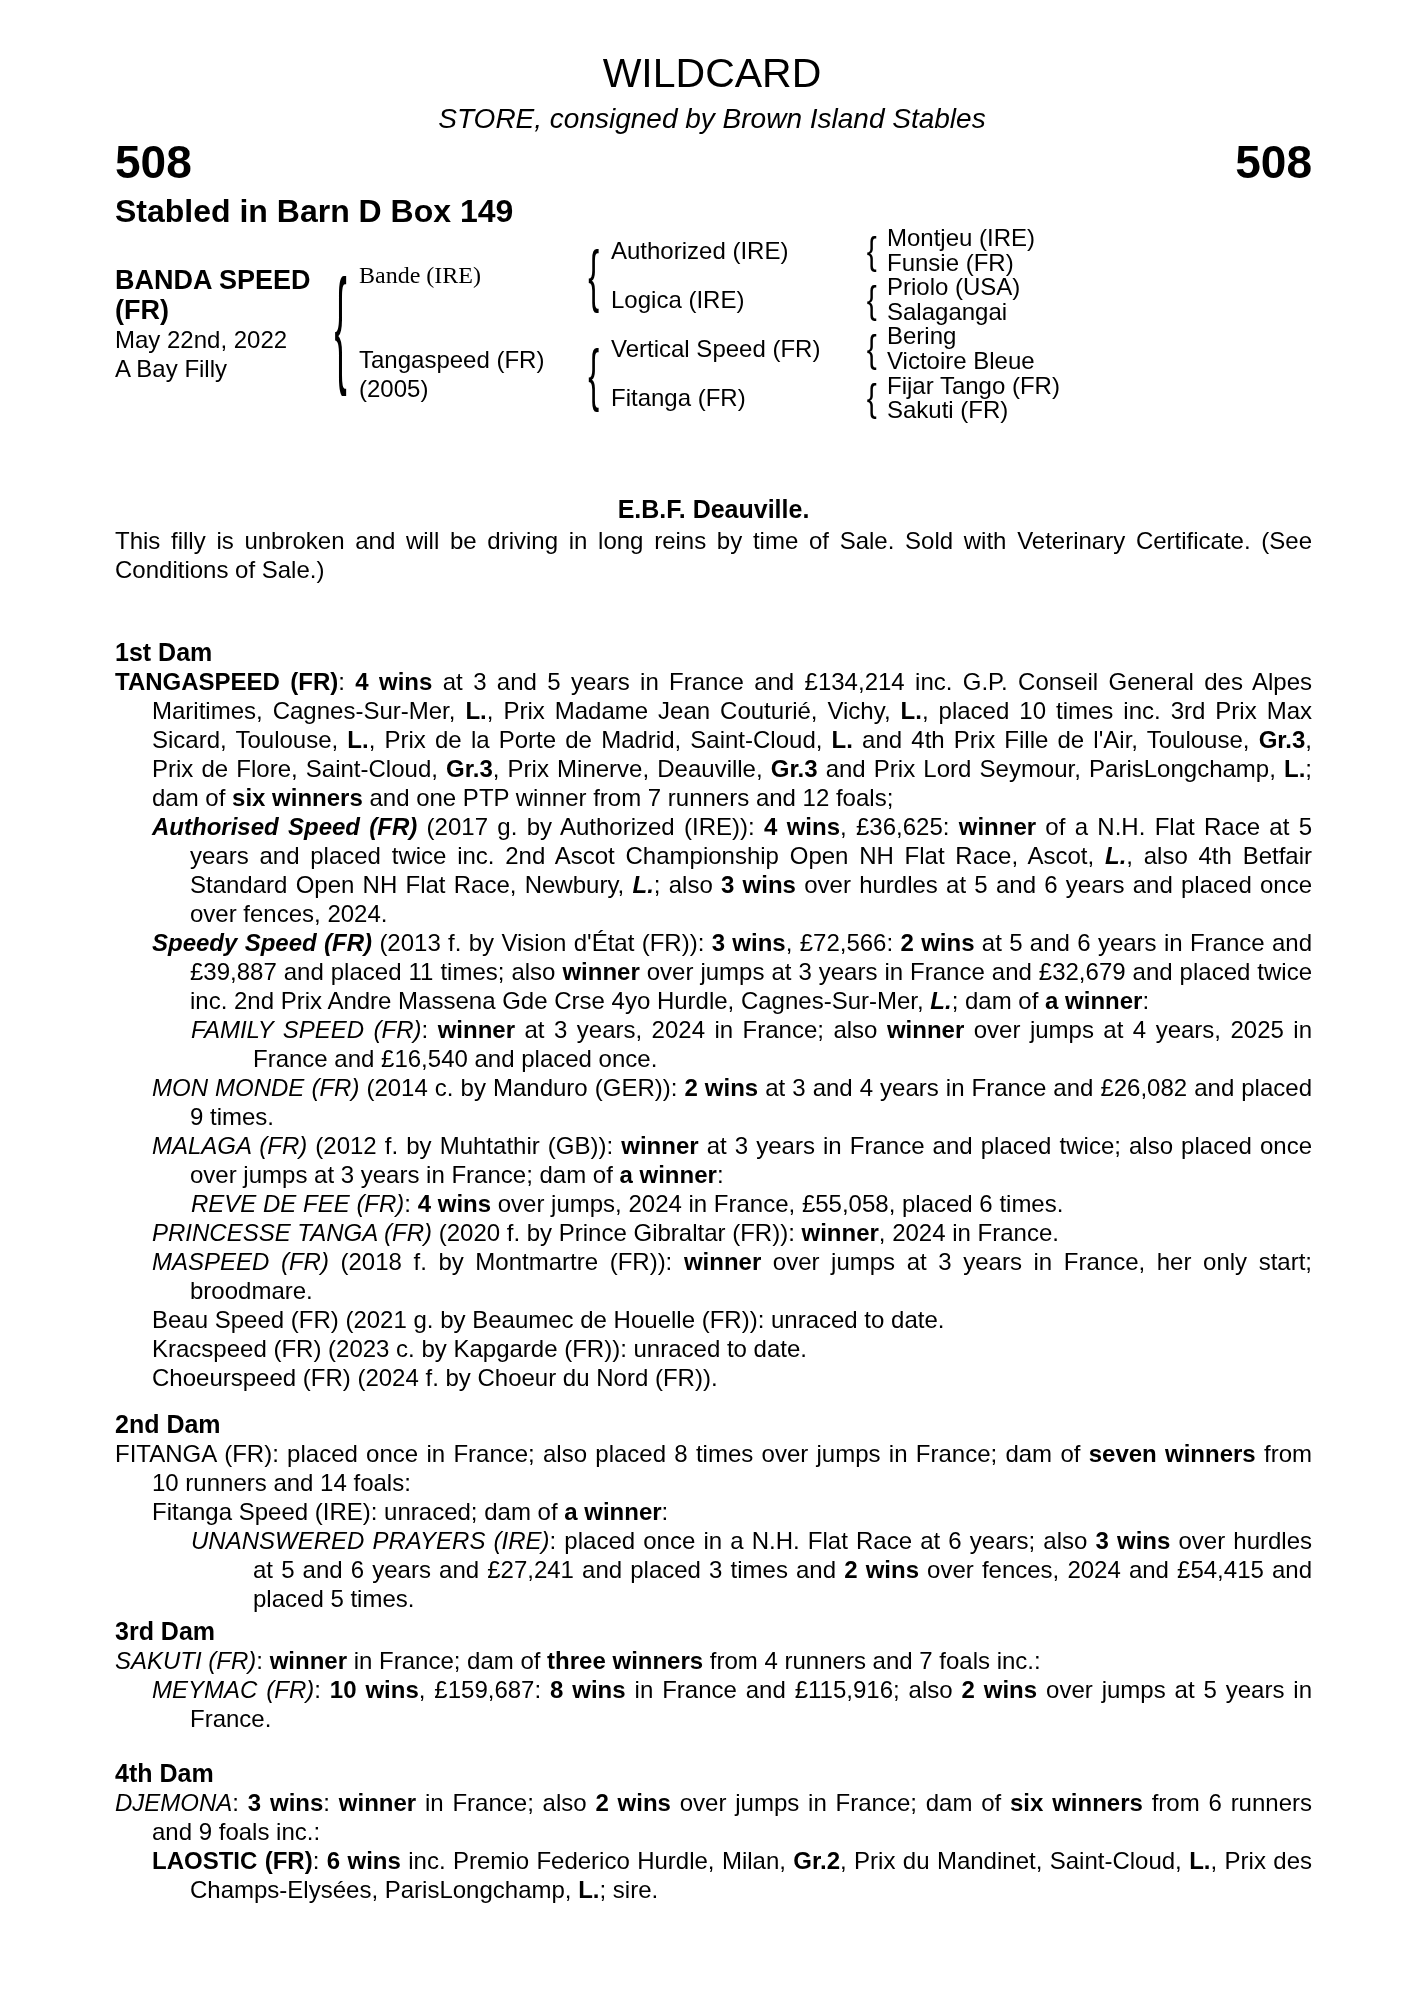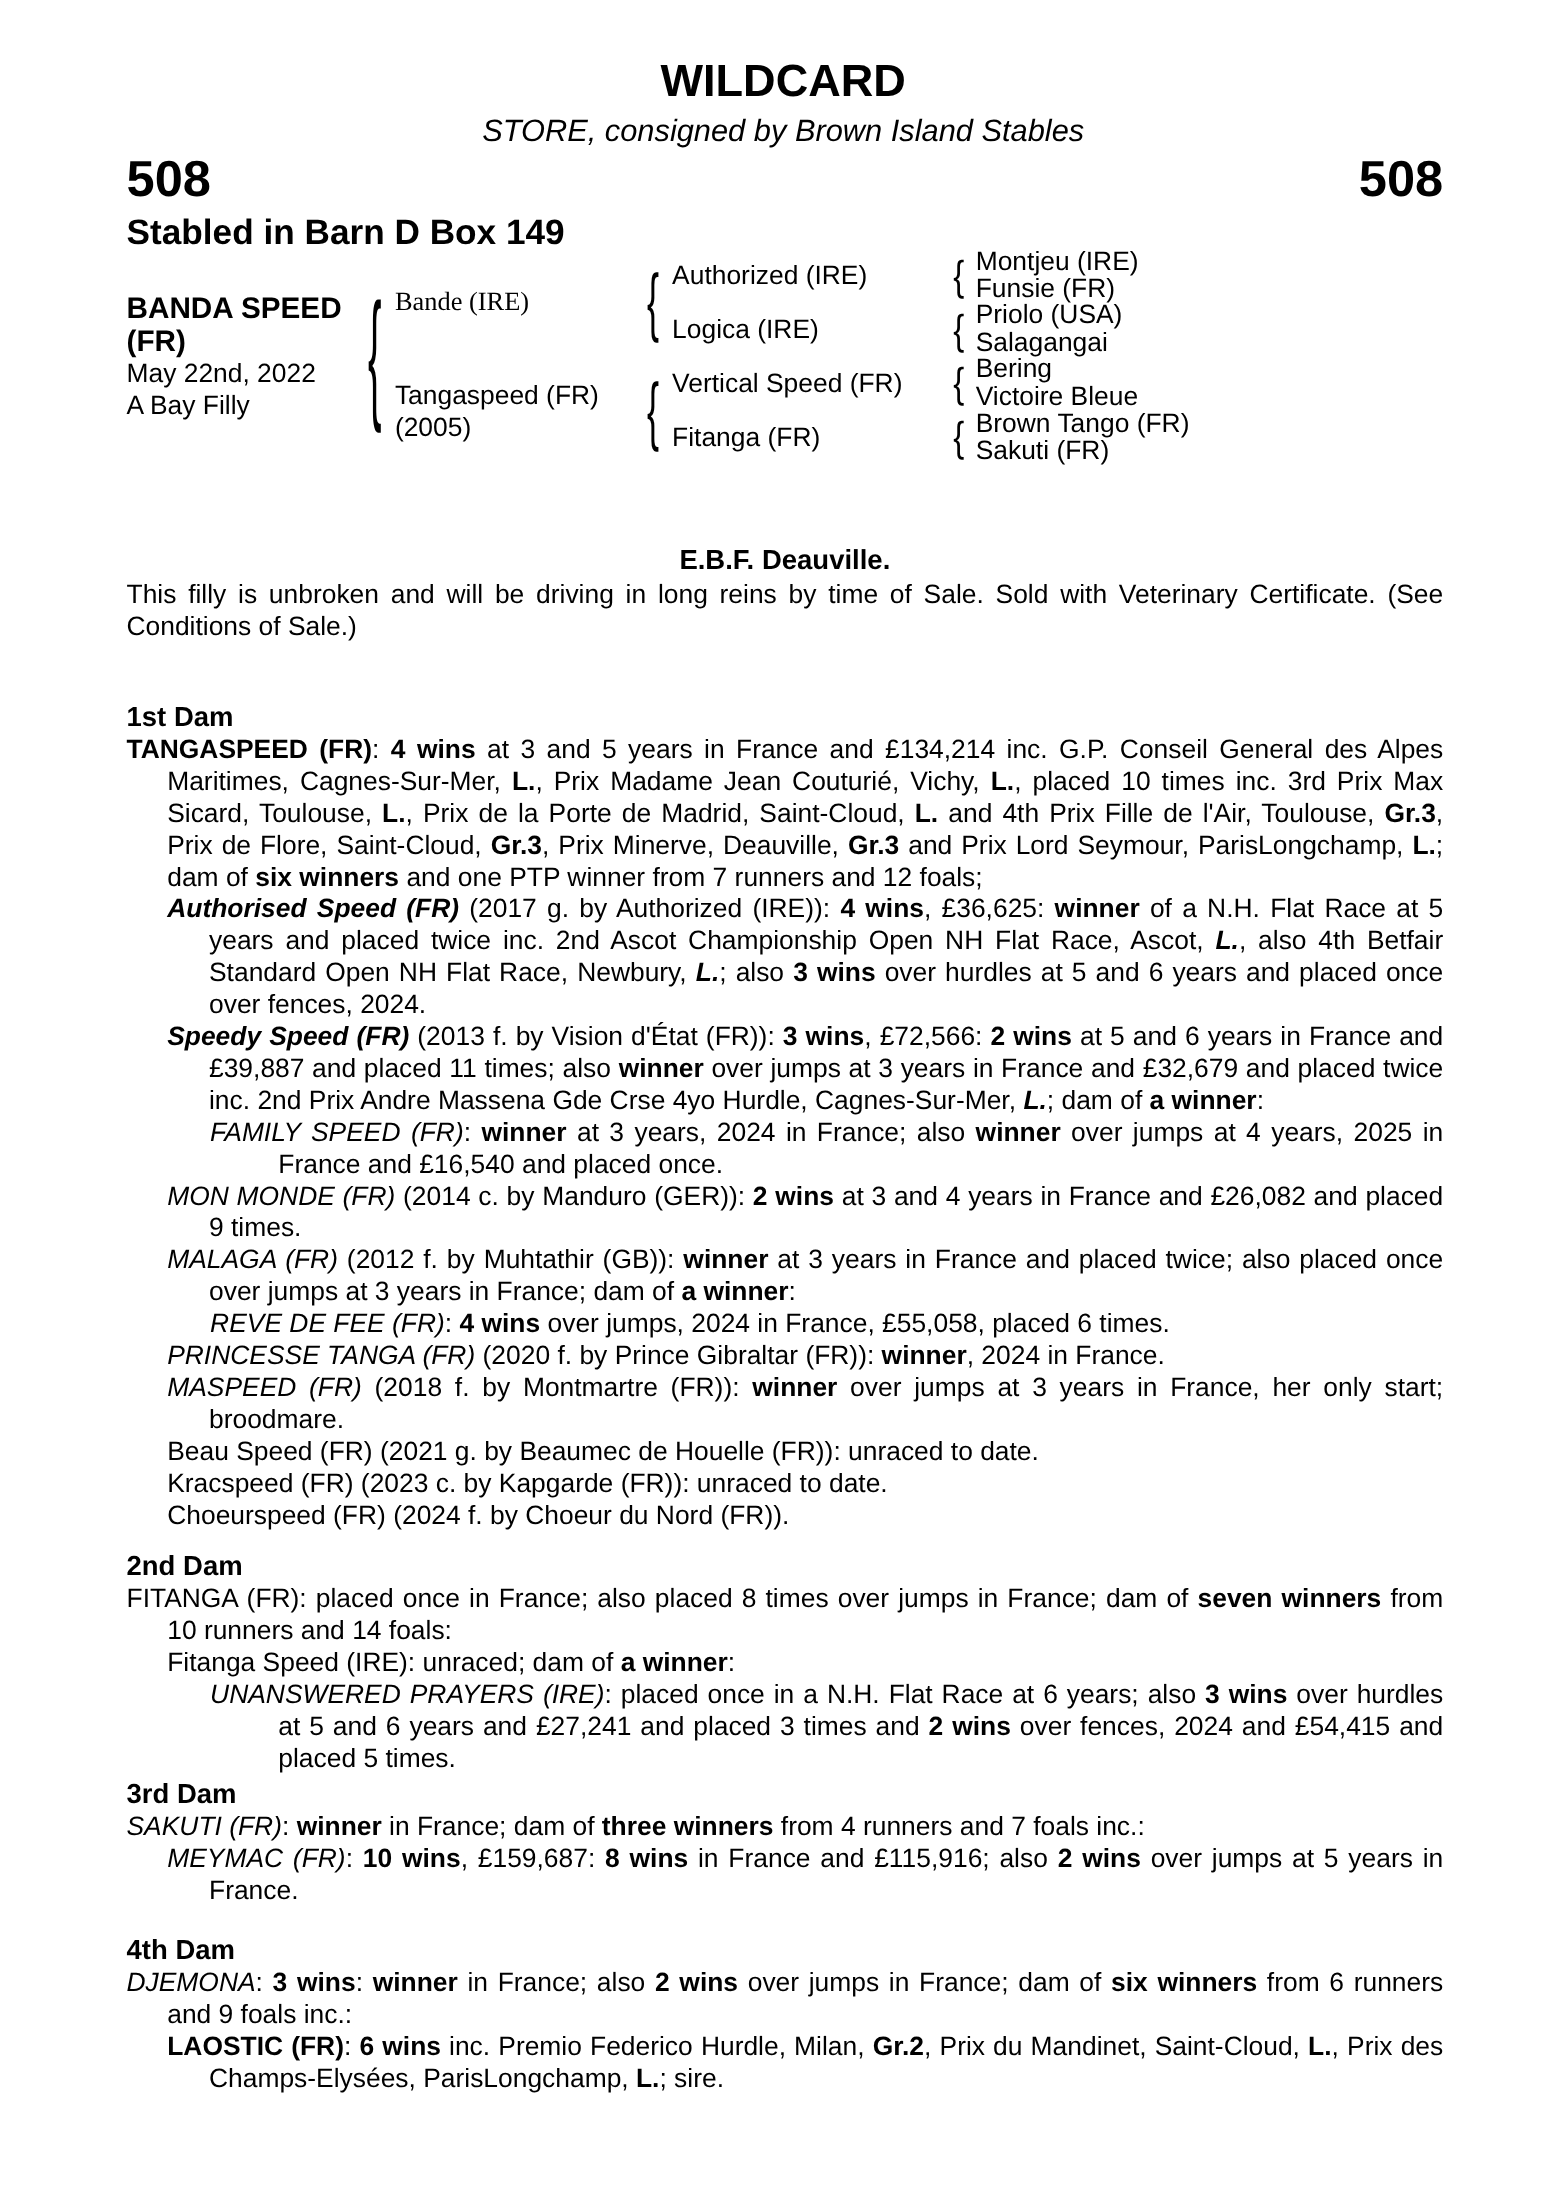--- a/index.html
+++ b/index.html
@@ -8,21 +8,21 @@
     font-family:"Liberation Sans", sans-serif;
     color:#000; font-size:24px;
   }
   .page { position:relative; width:1424px; height:2000px; overflow:hidden; background:#fff; }
   .content { margin-left:115px; margin-right:112px; }
 
   .b { font-weight:bold; }
   .i { font-style:italic; }
 
   
-  .sale-title { text-align:center; font-weight:bold; font-size:41px; padding-top:52px; line-height:1.05; }
+  .sale-title { text-align:center; font-weight:normal; font-size:41px; padding-top:52px; line-height:1.05; }
   .consignor  { text-align:center; font-style:italic; font-size:28px; margin-top:8px; }
   .lot-row    { display:flex; justify-content:space-between; align-items:flex-end;
                 font-weight:bold; font-size:46px; line-height:1; margin-top:4px; }
   .stabling   { font-weight:bold; font-size:32px; margin-top:8px; }
 
   
   .pedigree {
     display:grid;
     grid-template-columns:208px 36px 218px 34px 246px 30px 1fr;
     grid-template-rows:repeat(8, 24.6px);
@@ -143,21 +143,21 @@
       <div class="g4 g4-4">
           <span>Salagangai</span>
         </div>
       <div class="g4 g4-5">
           <span>Bering</span>
         </div>
       <div class="g4 g4-6">
           <span>Victoire Bleue</span>
         </div>
       <div class="g4 g4-7">
-          <span>Brown Tango (FR)</span>
+          <span>Fijar Tango (FR)</span>
         </div>
       <div class="g4 g4-8">
           <span>Sakuti (FR)</span>
         </div>
     </div>
 
     <div class="ebf">E.B.F. Deauville.</div>
     <p class="para note"><span>This filly is unbroken and will be driving in long reins by time of Sale. Sold with Veterinary Certificate. (See Conditions of Sale.)</span></p>
 
     <div class="section-heading gap-1">1st Dam</div>

